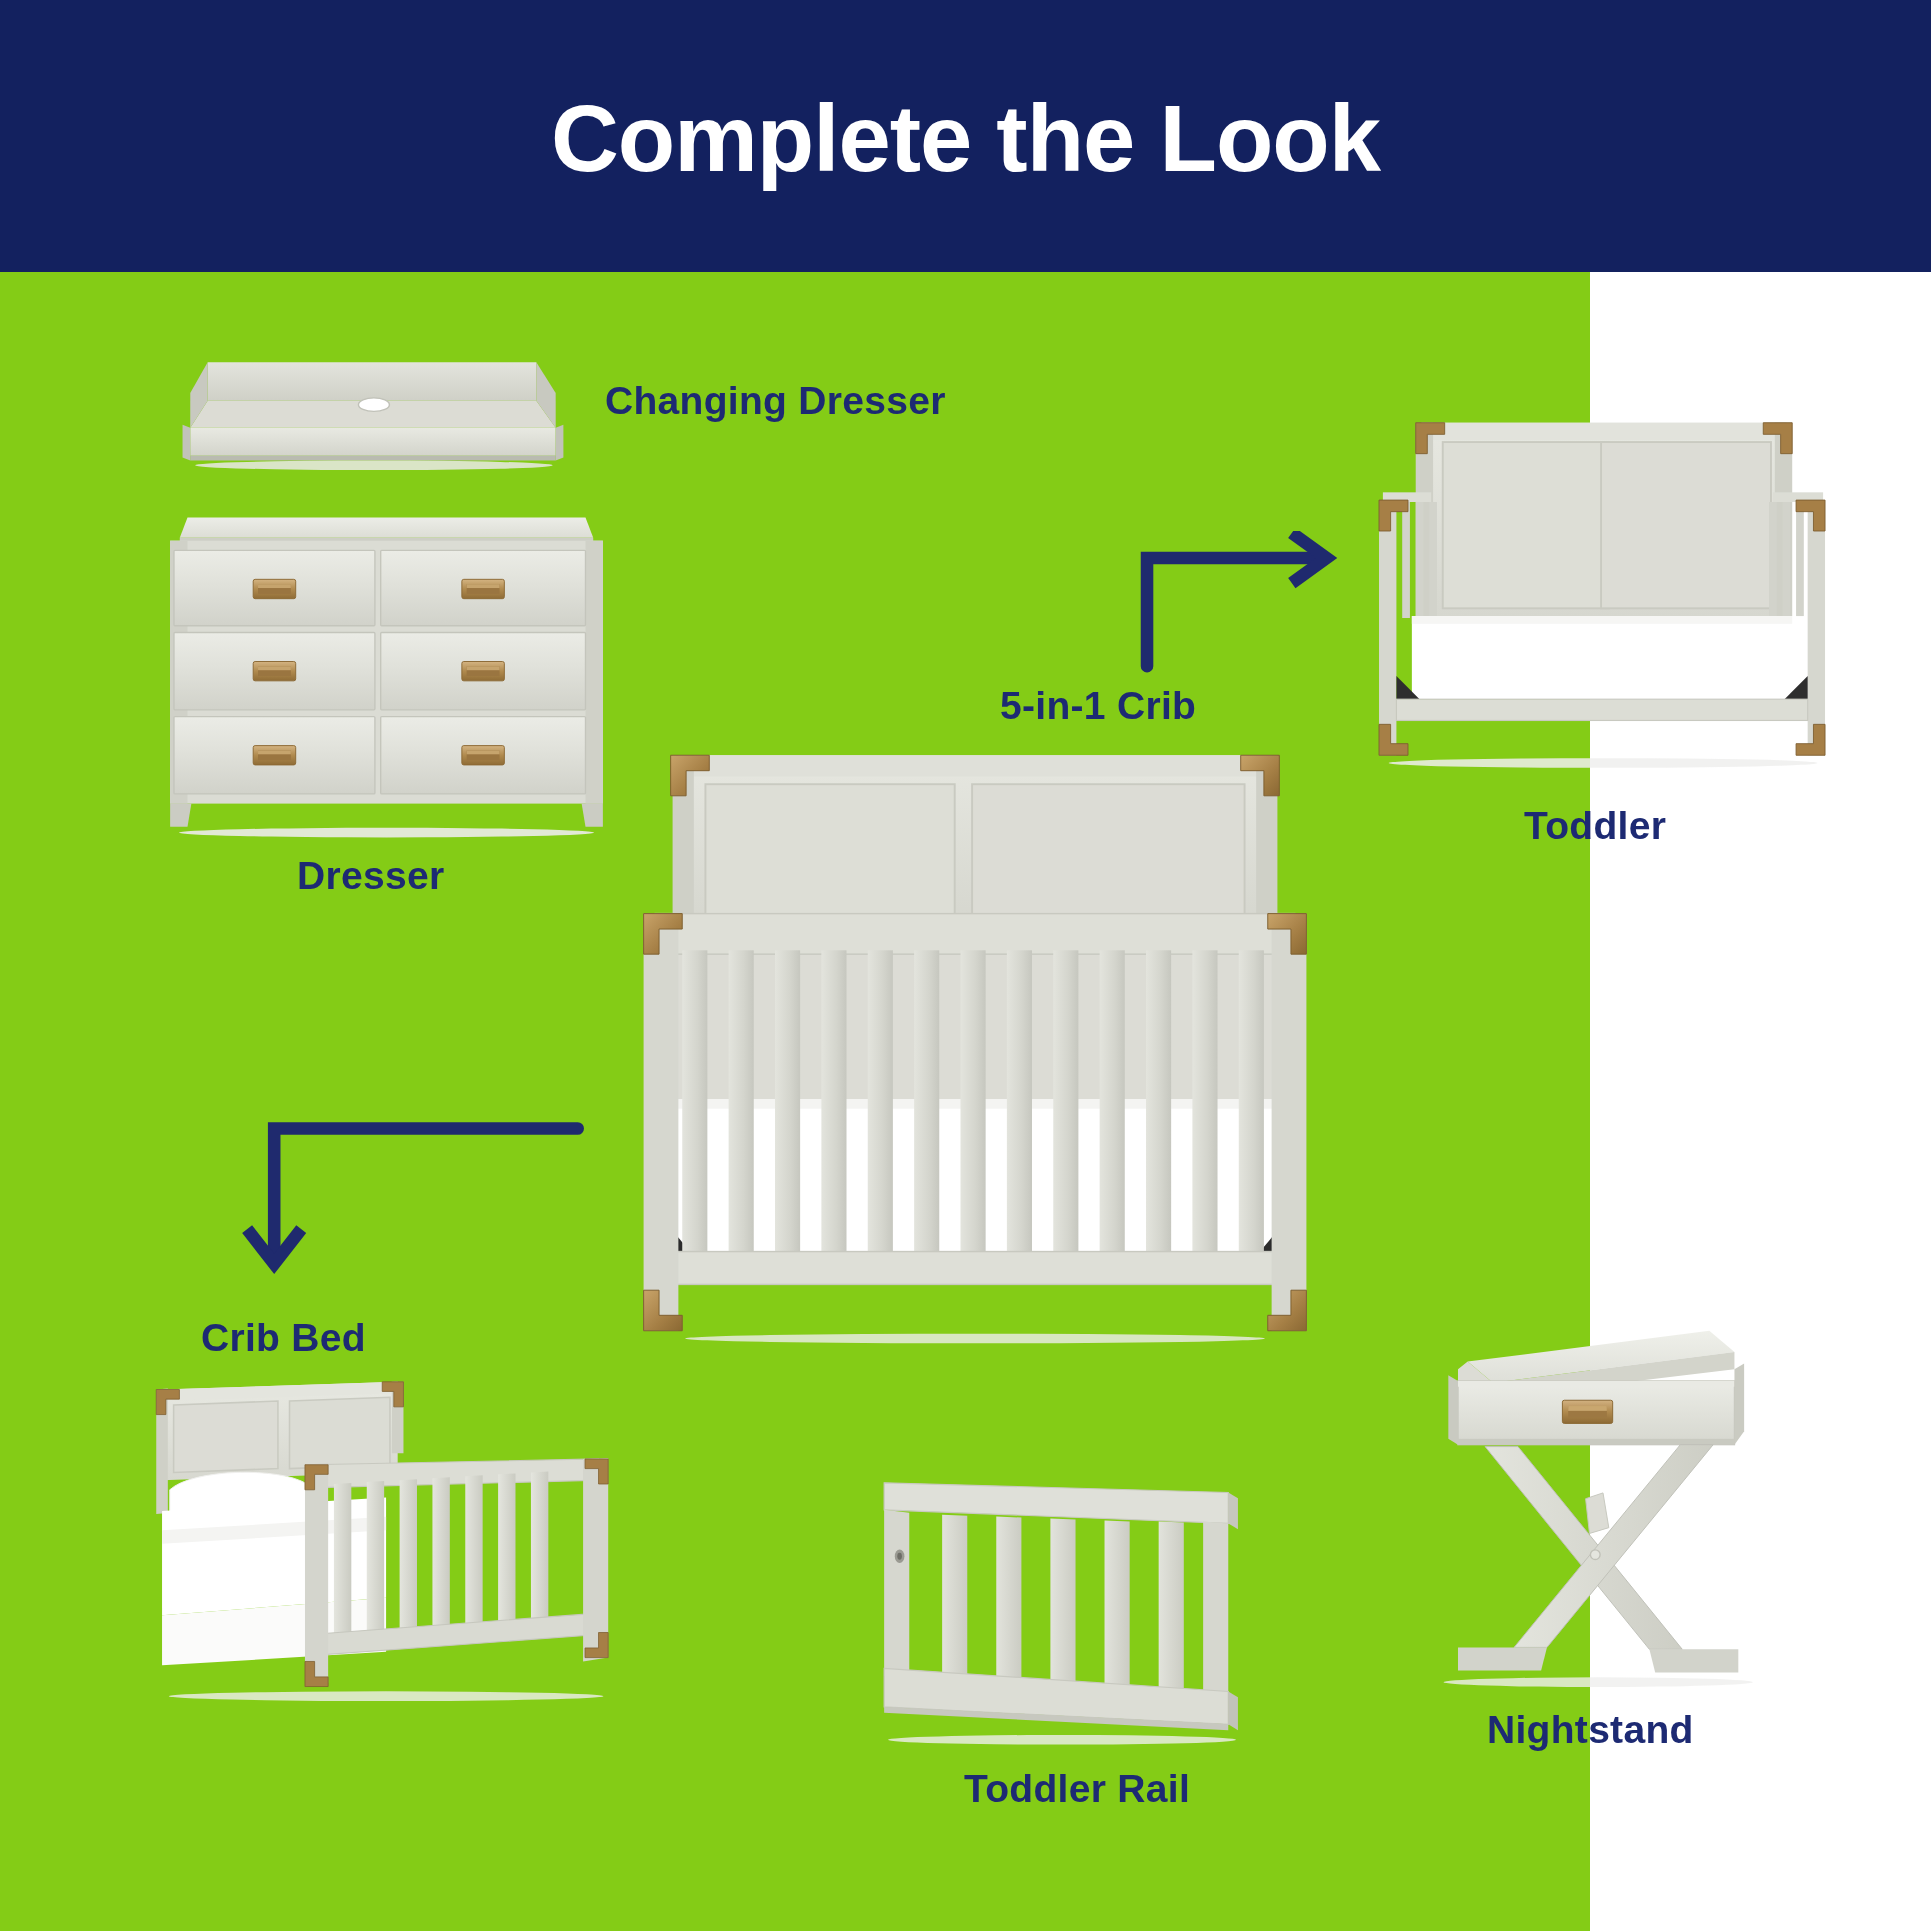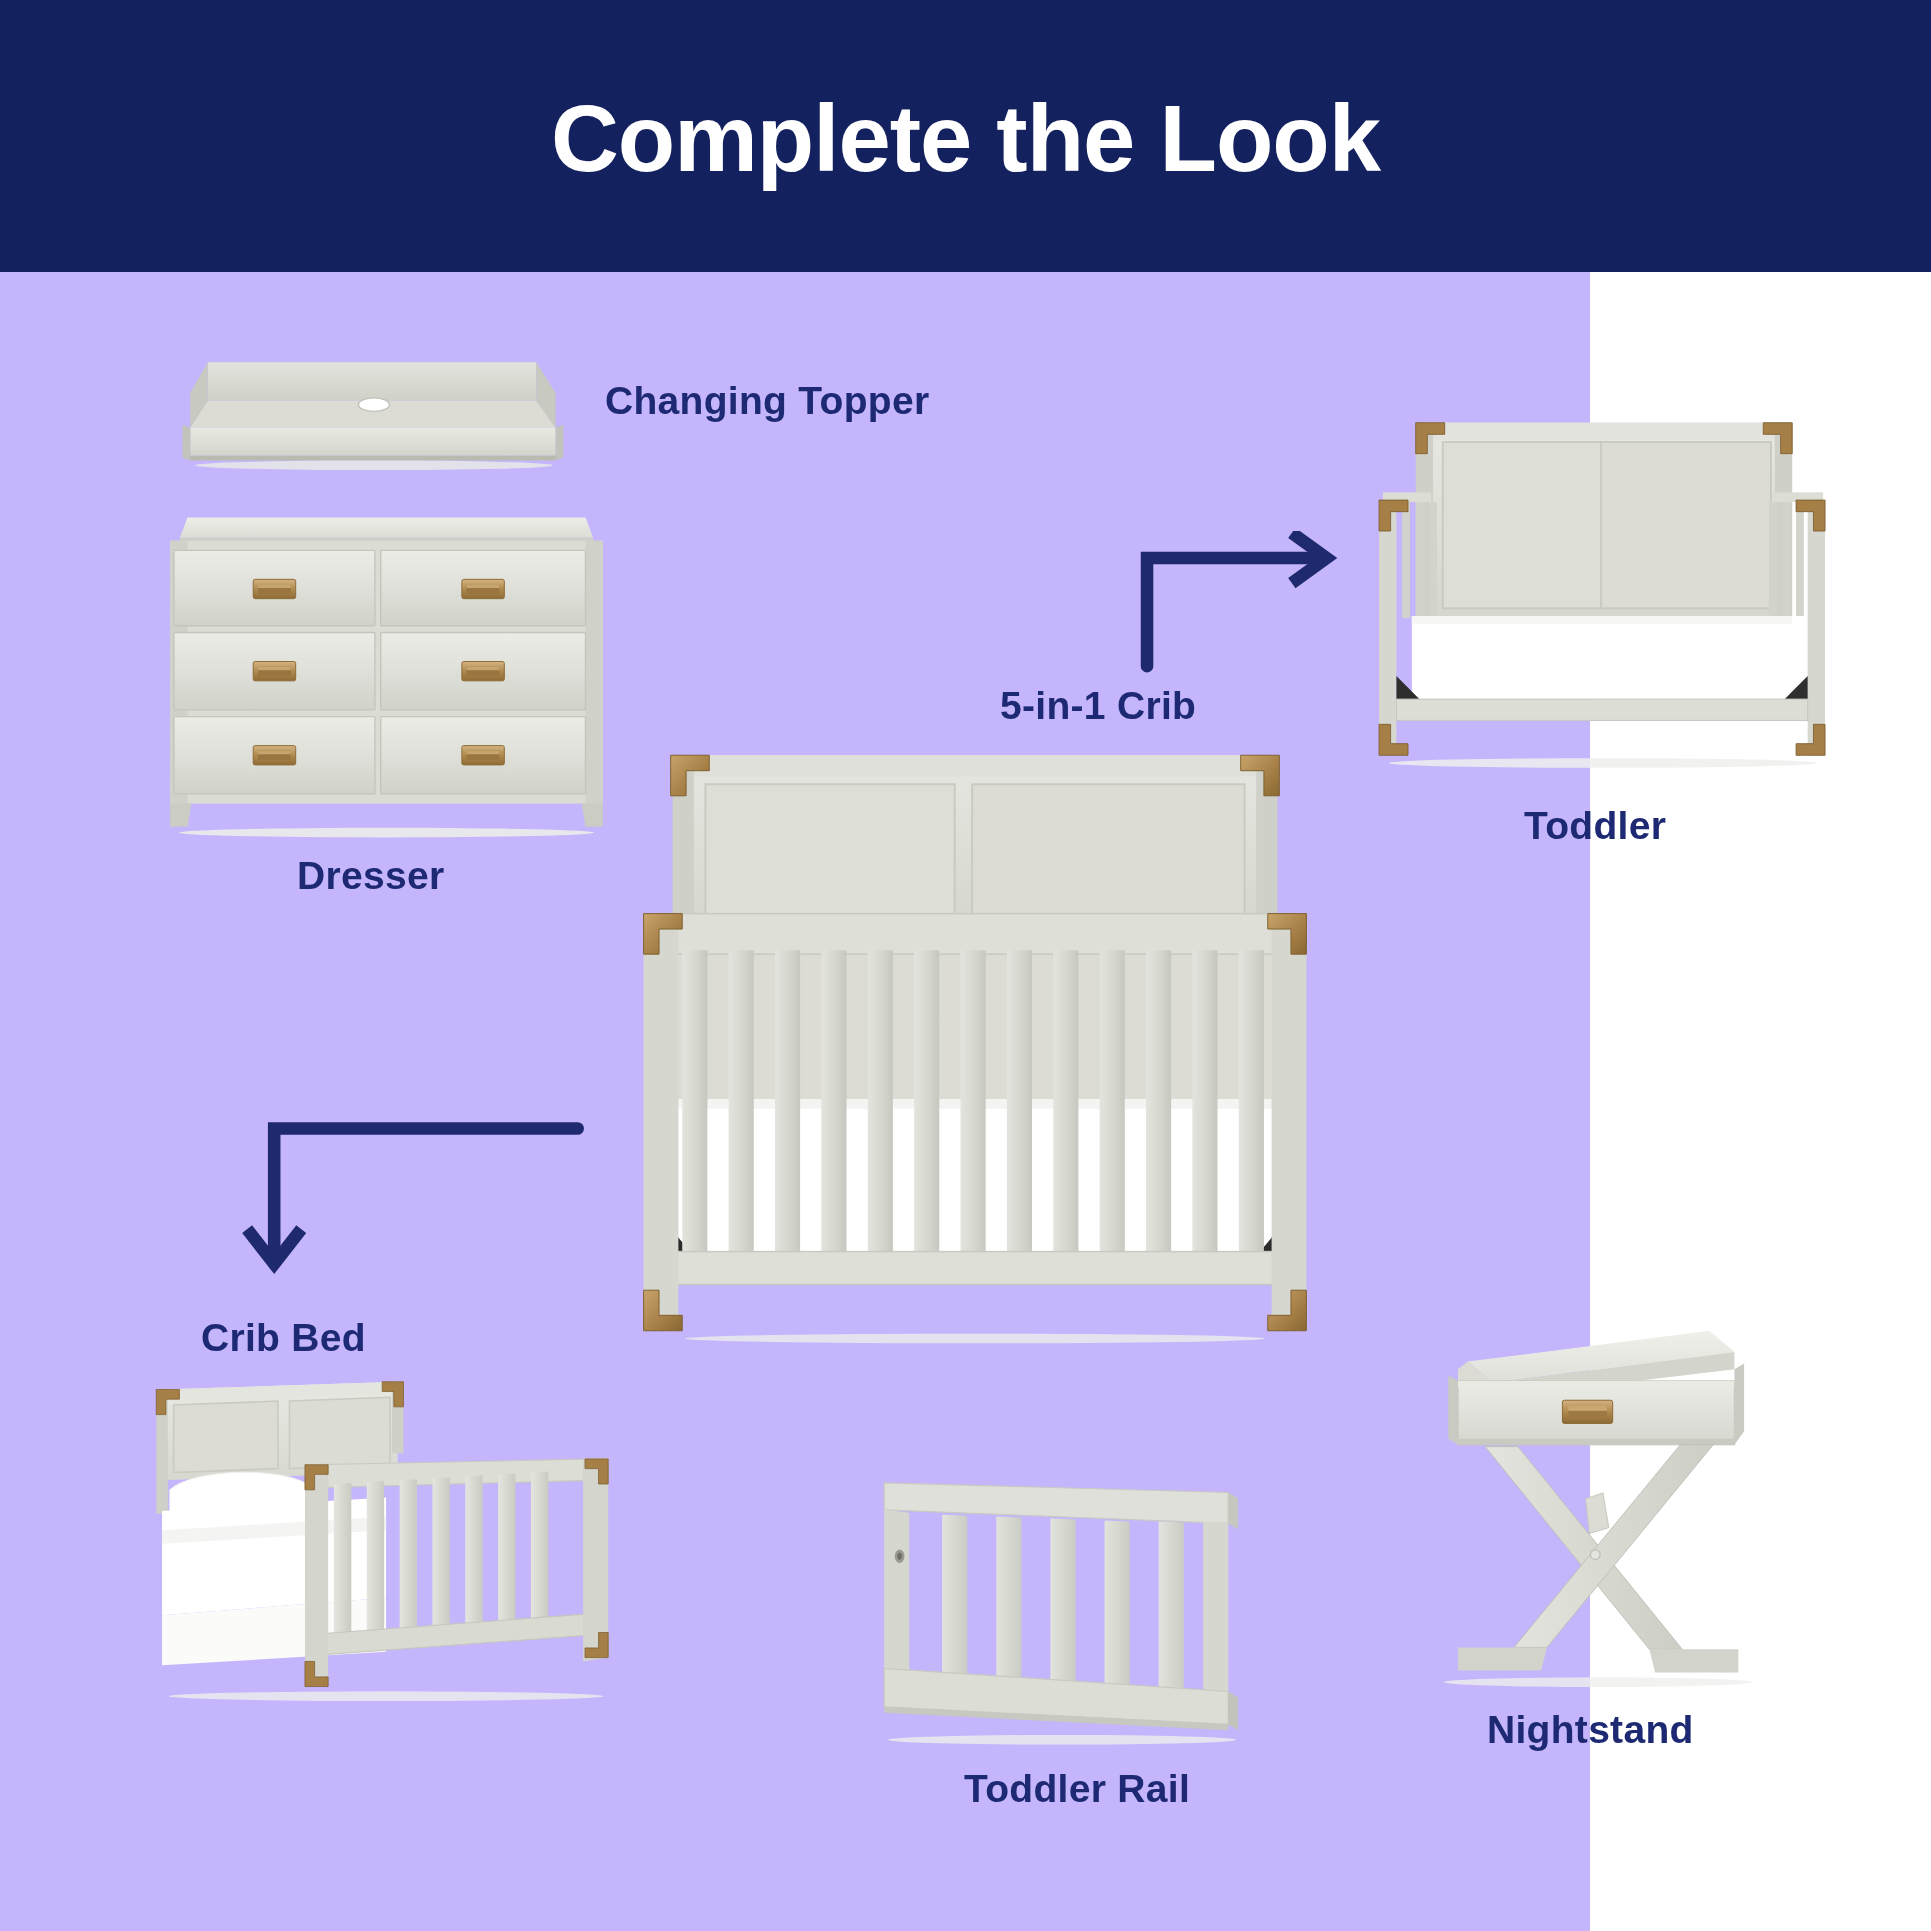--- a/index.html
+++ b/index.html
@@ -2,21 +2,21 @@
 <html><head>
 <meta charset="utf-8">
 <style>
   * { box-sizing: border-box; margin: 0; padding: 0; }
   html, body {
     width: 1931px; height: 1931px;
     background: #ffffff;
     font-family: "Liberation Sans", sans-serif;
     overflow: hidden;
   }
-  #page { position: relative; width: 1590px; height: 1931px; background: #c4b5fd; }
+  #page { position: relative; width: 1590px; height: 1931px; background: #84cc16; }
 
   
   #header {
     position: absolute; left: 0; top: 0; width: 1931px; height: 272px;
     background: #13215f;
     display: flex; align-items: center; justify-content: center;
   }
   #header-title {
     color: #ffffff;
     font-size: 94px;
@@ -101,21 +101,21 @@
       <polygon points="22,117 400,117 400,122 22,122" fill="#b9bbb0"></polygon>
 
       <polygon points="14,85 22,88 22,122 14,119" fill="#c2c3ba"></polygon>
       <polygon points="400,88 408,85 408,119 400,122" fill="#c2c3ba"></polygon>
 
       <ellipse cx="212" cy="64" rx="16" ry="7" fill="#ffffff" stroke="#c1c2b9" stroke-width="1.5"></ellipse>
 
       <ellipse cx="212" cy="127" rx="185" ry="5" fill="#e9e9e6" opacity="0.85"></ellipse>
     </svg>
   </div>
-  <div class="label" id="label-changing-topper">Changing Topper</div>
+  <div class="label" id="label-changing-topper">Changing Dresser</div>
 
   <div class="fig" id="fig-dresser">
     <svg viewBox="0 0 500 360" preserveAspectRatio="none">
       <defs>
         <linearGradient id="gDrTop" x1="0" y1="0" x2="0" y2="1">
           <stop offset="0" stop-color="#ecede7"></stop>
             <stop offset="1" stop-color="#dcddd5"></stop>
         </linearGradient>
         <linearGradient id="gDrw" x1="0" y1="0" x2="0" y2="1">
           <stop offset="0" stop-color="#ebece6"></stop>

